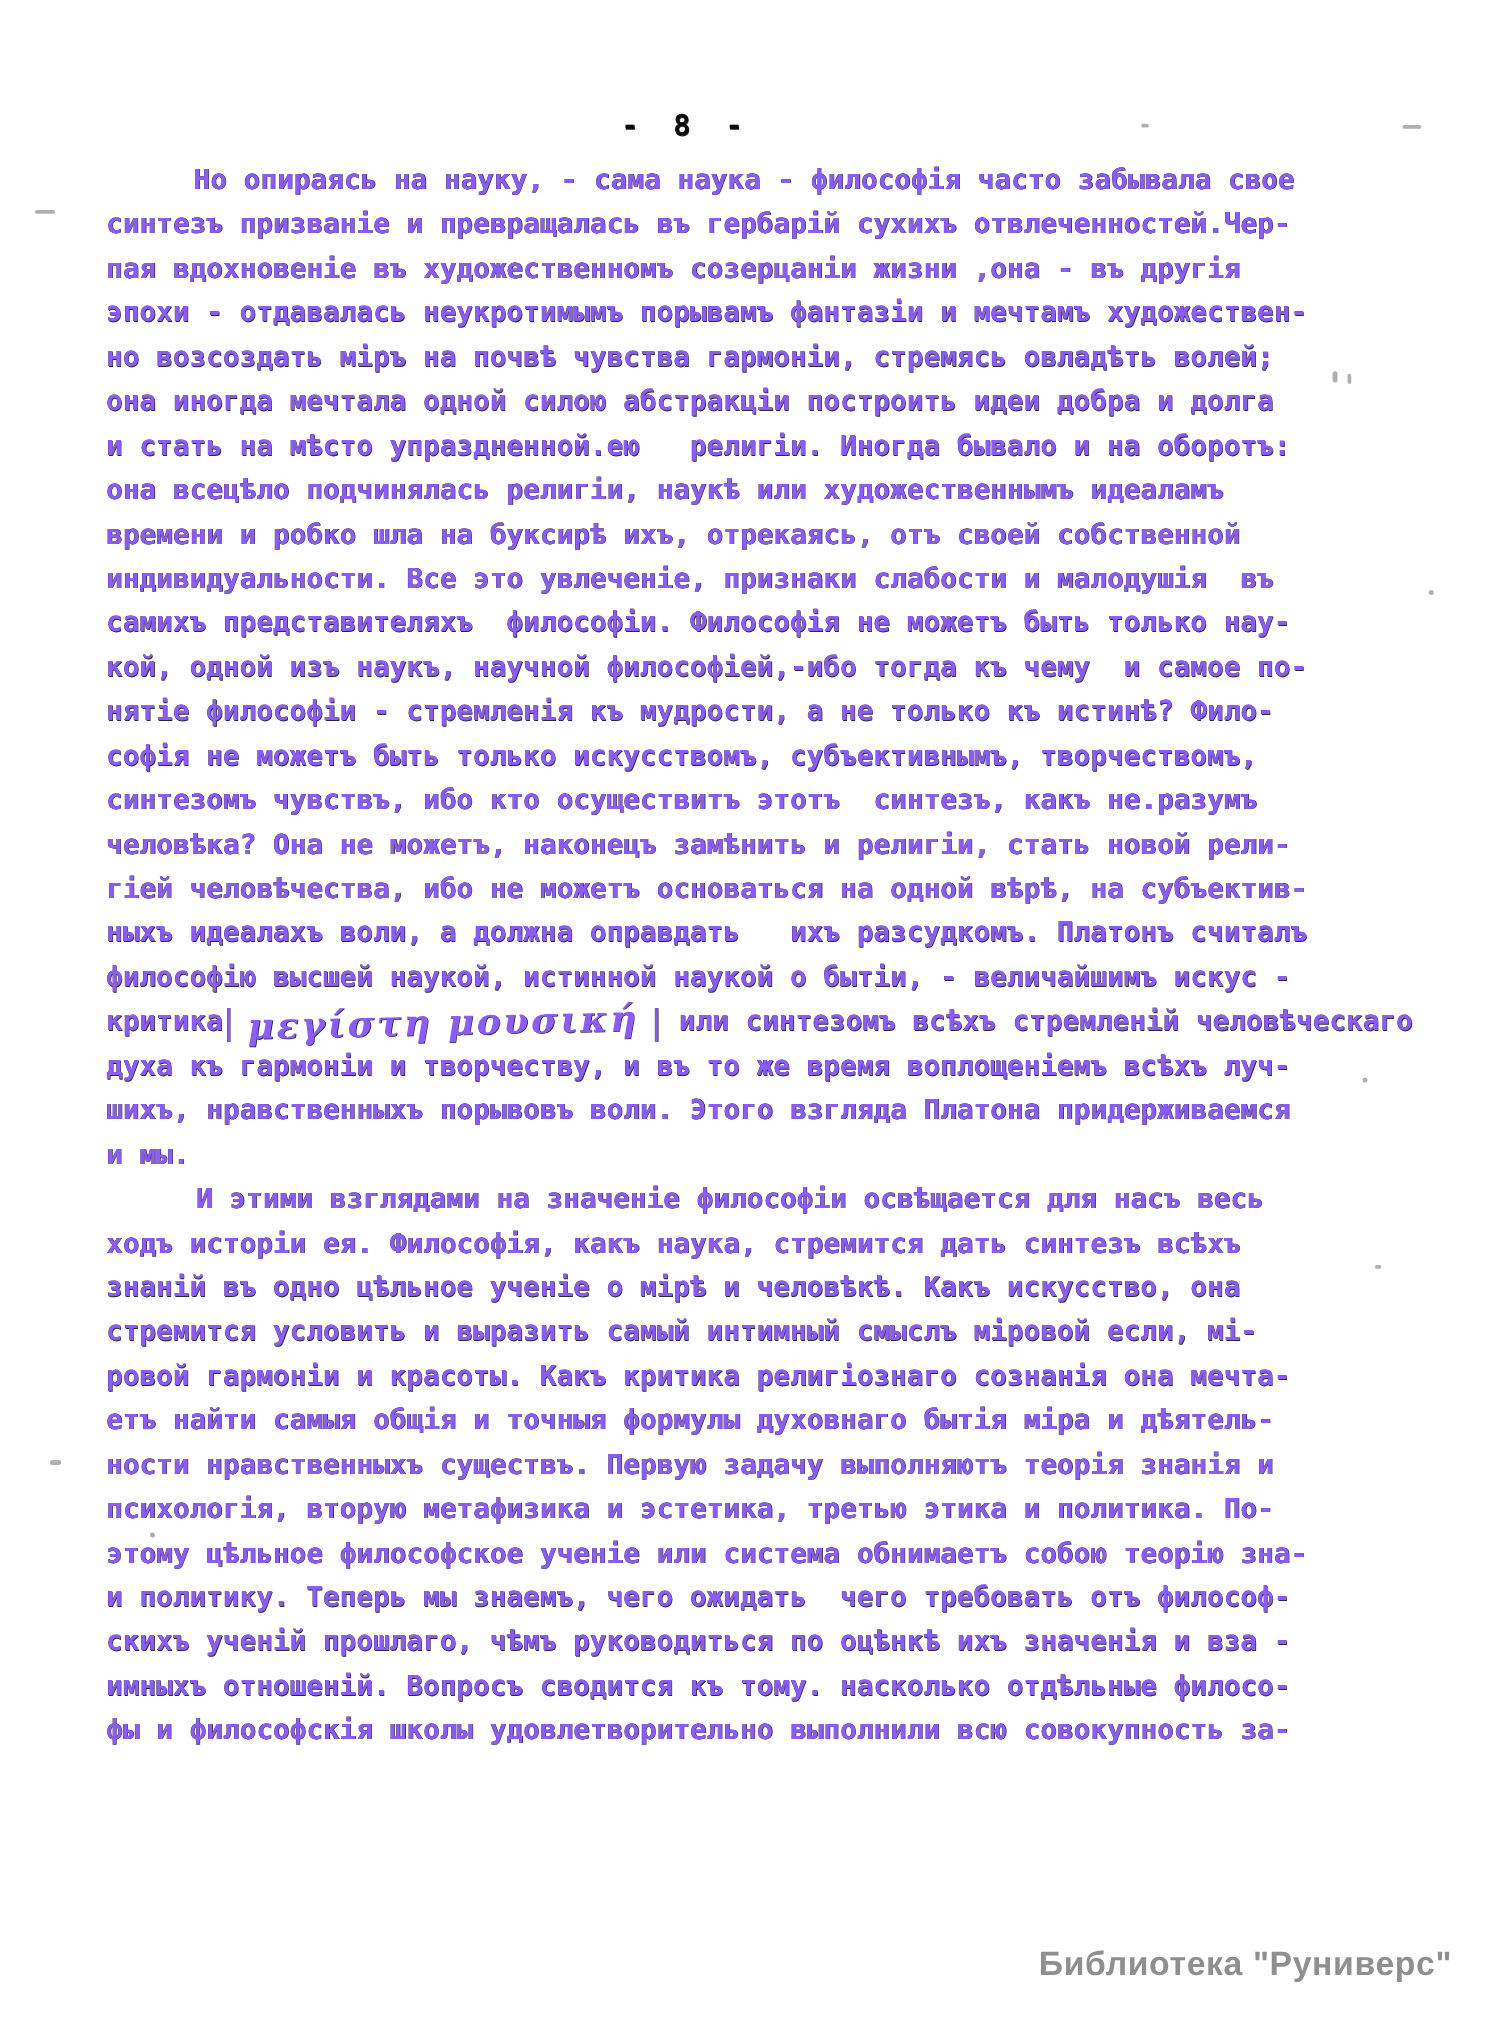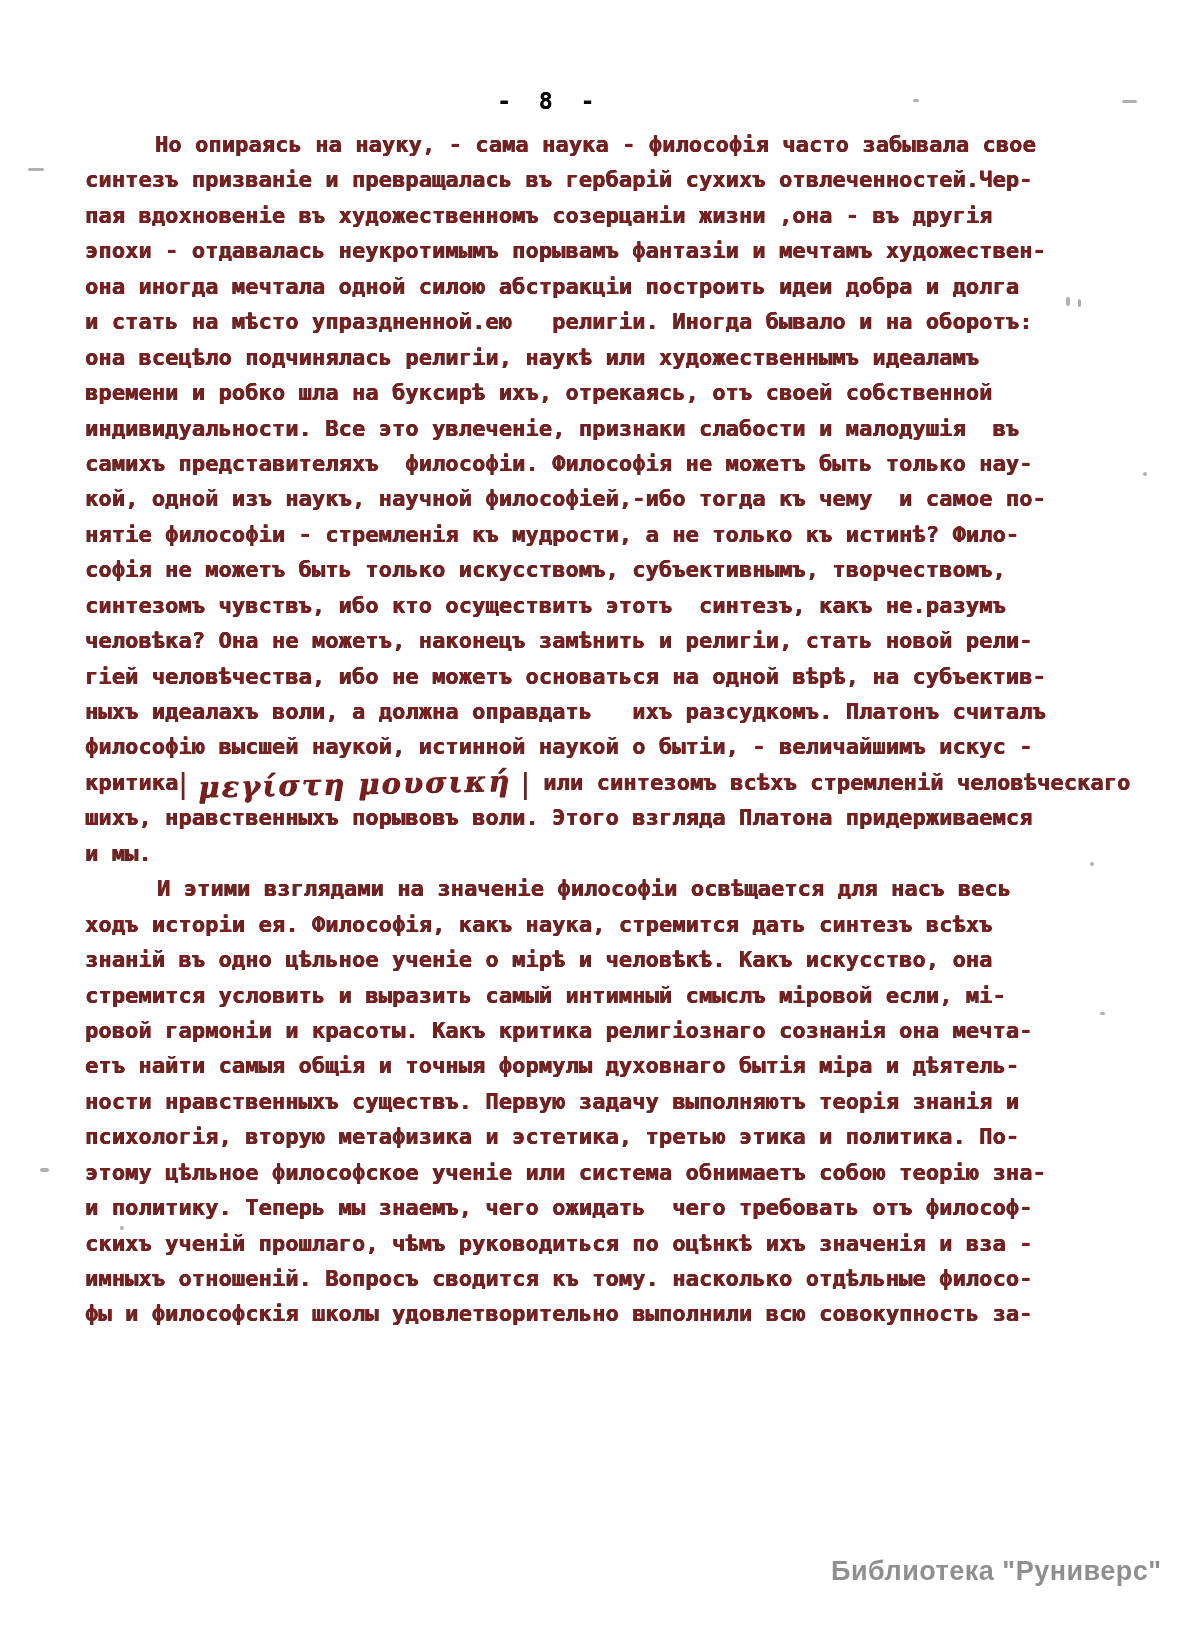--- a/index.html
+++ b/index.html
@@ -32,21 +32,21 @@
     white-space: pre;
   }
   .text-block {
     position: absolute;
     left: 85px;
     top: 127px;
     width: 1030px;
     font-family: "DejaVu Sans Mono", monospace;
     font-size: 22px;
     font-weight: bold;
-    color: #7f1d1d;
+    color: #8b5cf6;
     line-height: 35.45px;
     text-shadow: 0.45px 0.45px 0 #2b2b2b, -0.2px 0 0 #3a3a3a;
     letter-spacing: 0.1px;
   }
   .line {
     white-space: pre;
     height: 35.45px;
   }
   .line.indent {
     padding-left: 70px;
@@ -97,37 +97,39 @@
 
 <div class="sheet">
 
   <div class="page-number">- 8 -</div>
 
   <div class="text-block">
     <div class="line indent">Но опираясь на науку, - сама наука - философія часто забывала свое</div>
     <div class="line">синтезъ призваніе и превращалась въ гербарій сухихъ отвлеченностей.Чер-</div>
     <div class="line">пая вдохновеніе въ художественномъ созерцаніи жизни ,она - въ другія</div>
     <div class="line">эпохи - отдавалась неукротимымъ порывамъ фантазіи и мечтамъ художествен-</div>
+    <div class="line">но возсоздать міръ на почвѣ чувства гармоніи, стремясь овладѣть волей;</div>
     <div class="line">она иногда мечтала одной силою абстракціи построить идеи добра и долга</div>
     <div class="line">и стать на мѣсто упраздненной.ею   религіи. Иногда бывало и на оборотъ:</div>
     <div class="line">она всецѣло подчинялась религіи, наукѣ или художественнымъ идеаламъ</div>
     <div class="line">времени и робко шла на буксирѣ ихъ, отрекаясь, отъ своей собственной</div>
     <div class="line">индивидуальности. Все это увлеченіе, признаки слабости и малодушія  въ</div>
     <div class="line">самихъ представителяхъ  философіи. Философія не можетъ быть только нау-</div>
     <div class="line">кой, одной изъ наукъ, научной философіей,-ибо тогда къ чему  и самое по-</div>
     <div class="line">нятіе философіи - стремленія къ мудрости, а не только къ истинѣ? Фило-</div>
     <div class="line">софія не можетъ быть только искусствомъ, субъективнымъ, творчествомъ,</div>
     <div class="line">синтезомъ чувствъ, ибо кто осуществитъ этотъ  синтезъ, какъ не.разумъ</div>
     <div class="line">человѣка? Она не можетъ, наконецъ замѣнить и религіи, стать новой рели-</div>
     <div class="line">гіей человѣчества, ибо не можетъ основаться на одной вѣрѣ, на субъектив-</div>
     <div class="line">ныхъ идеалахъ воли, а должна оправдать   ихъ разсудкомъ. Платонъ считалъ</div>
     <div class="line">философію высшей наукой, истинной наукой о бытіи, - величайшимъ искус -</div>
 
     <div class="line"><span>критика</span><span class="hand-bar">|</span><span class="handwritten">μεγίστη μουσική</span><span class="hand-bar">|</span><span> или синтезомъ всѣхъ стремленій человѣческаго</span></div>
 
+    <div class="line">духа къ гармоніи и творчеству, и въ то же время воплощеніемъ всѣхъ луч-</div>
     <div class="line">шихъ, нравственныхъ порывовъ воли. Этого взгляда Платона придерживаемся</div>
     <div class="line">и мы.</div>
 
     <div class="line indent2">И этими взглядами на значеніе философіи освѣщается для насъ весь</div>
     <div class="line">ходъ исторіи ея. Философія, какъ наука, стремится дать синтезъ всѣхъ</div>
     <div class="line">знаній въ одно цѣльное ученіе о мірѣ и человѣкѣ. Какъ искусство, она</div>
     <div class="line">стремится условить и выразить самый интимный смыслъ міровой если, мі-</div>
     <div class="line">ровой гармоніи и красоты. Какъ критика религіознаго сознанія она мечта-</div>
     <div class="line">етъ найти самыя общія и точныя формулы духовнаго бытія міра и дѣятель-</div>
     <div class="line">ности нравственныхъ существъ. Первую задачу выполняютъ теорія знанія и</div>

